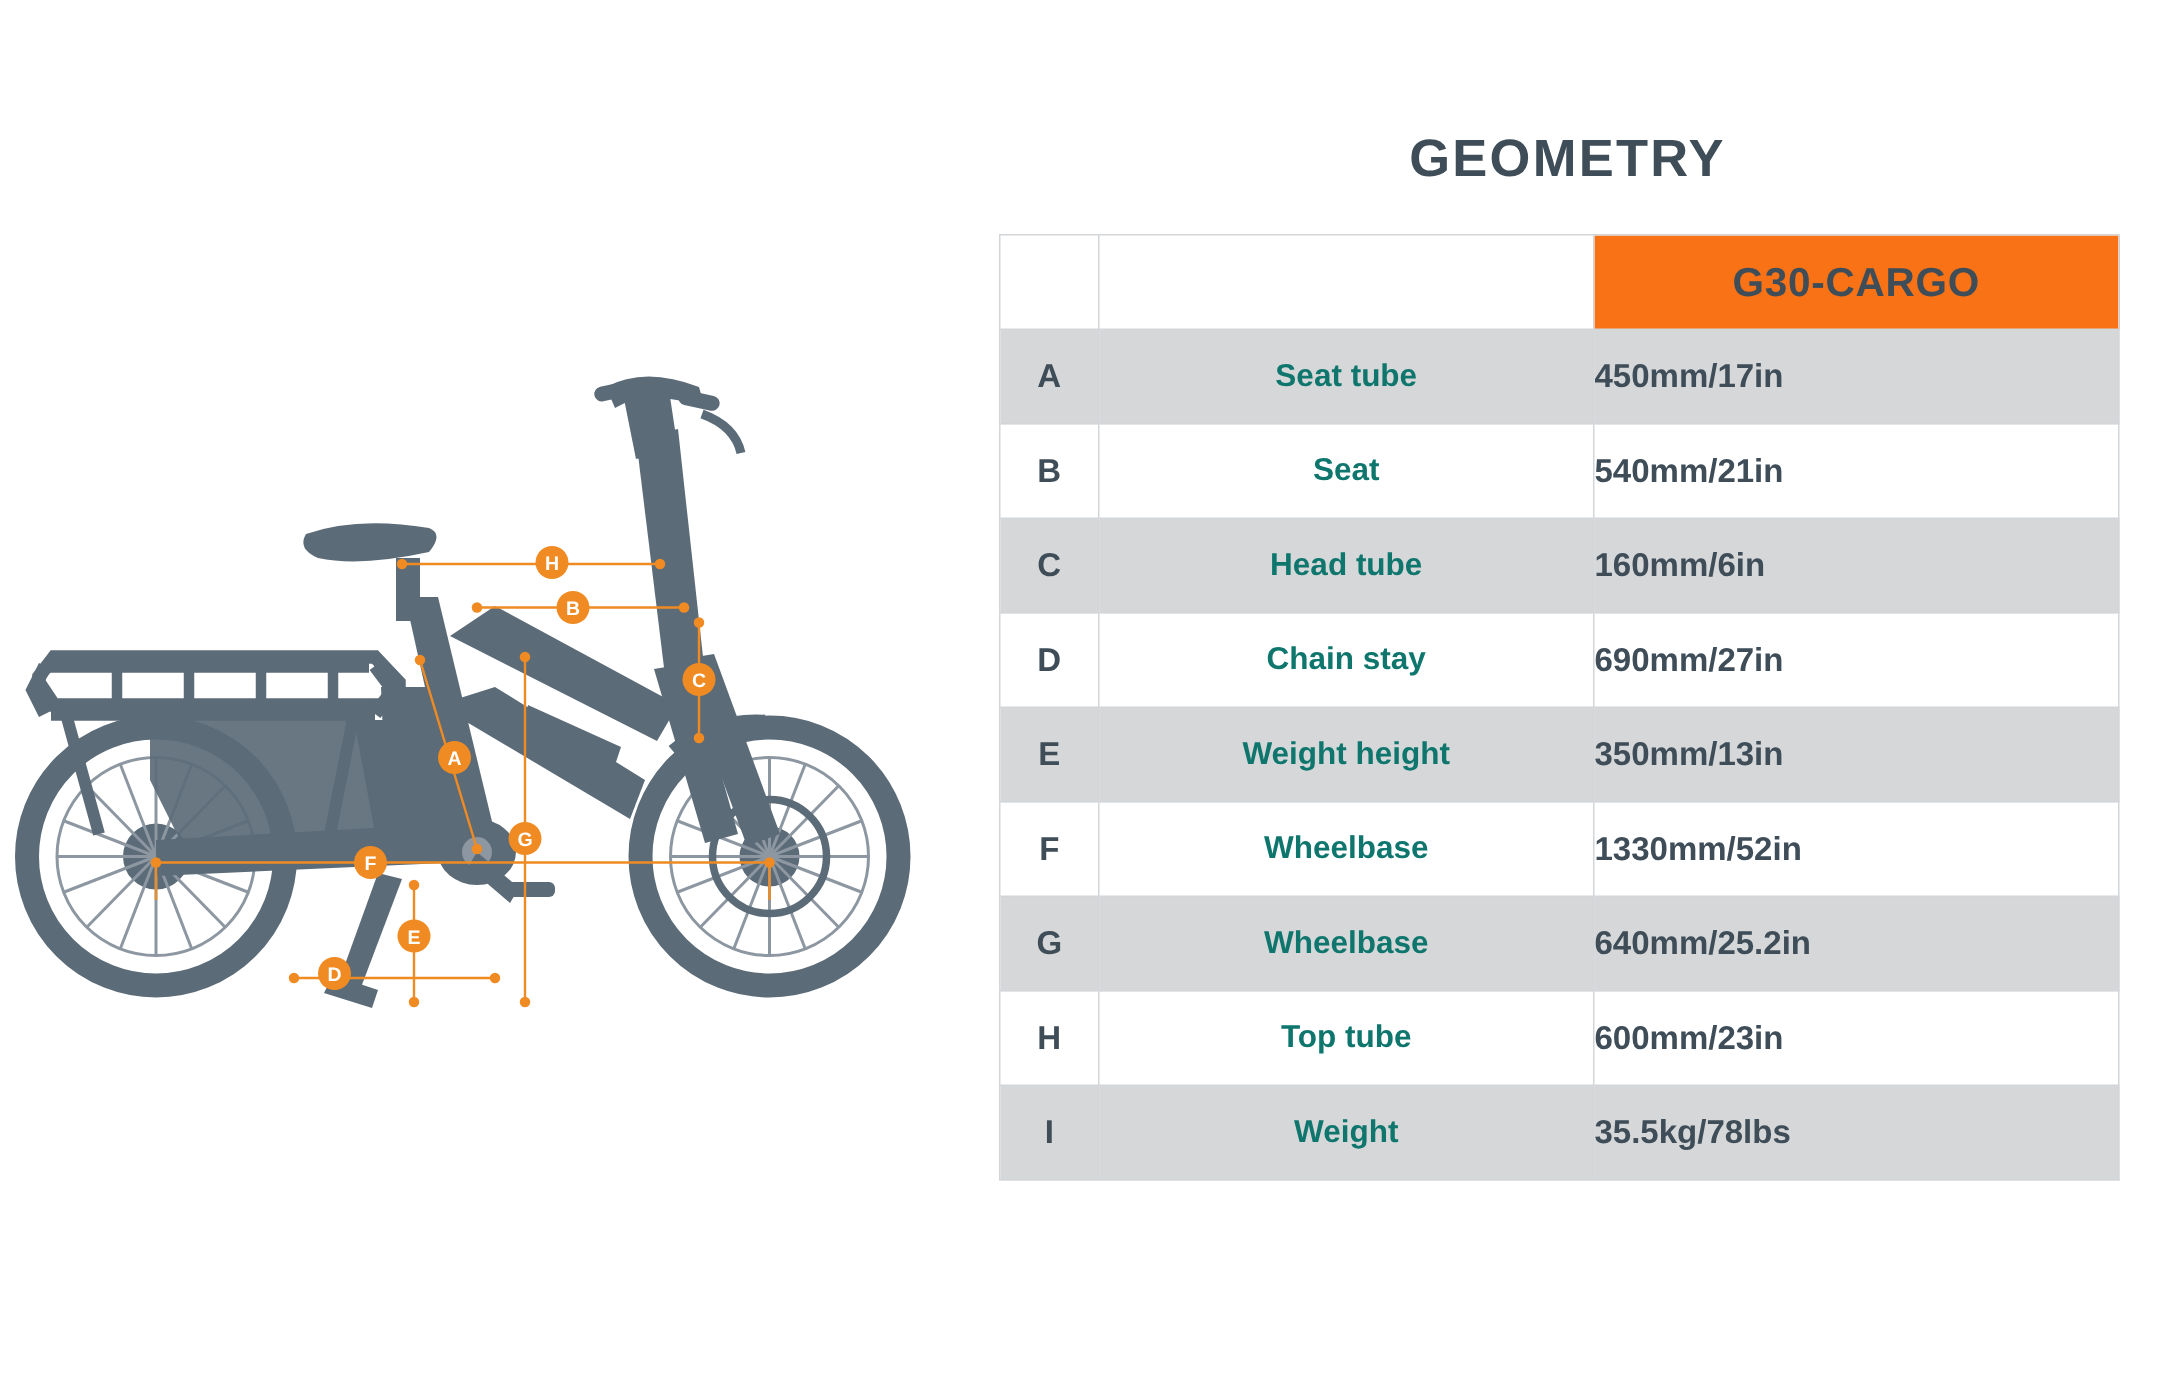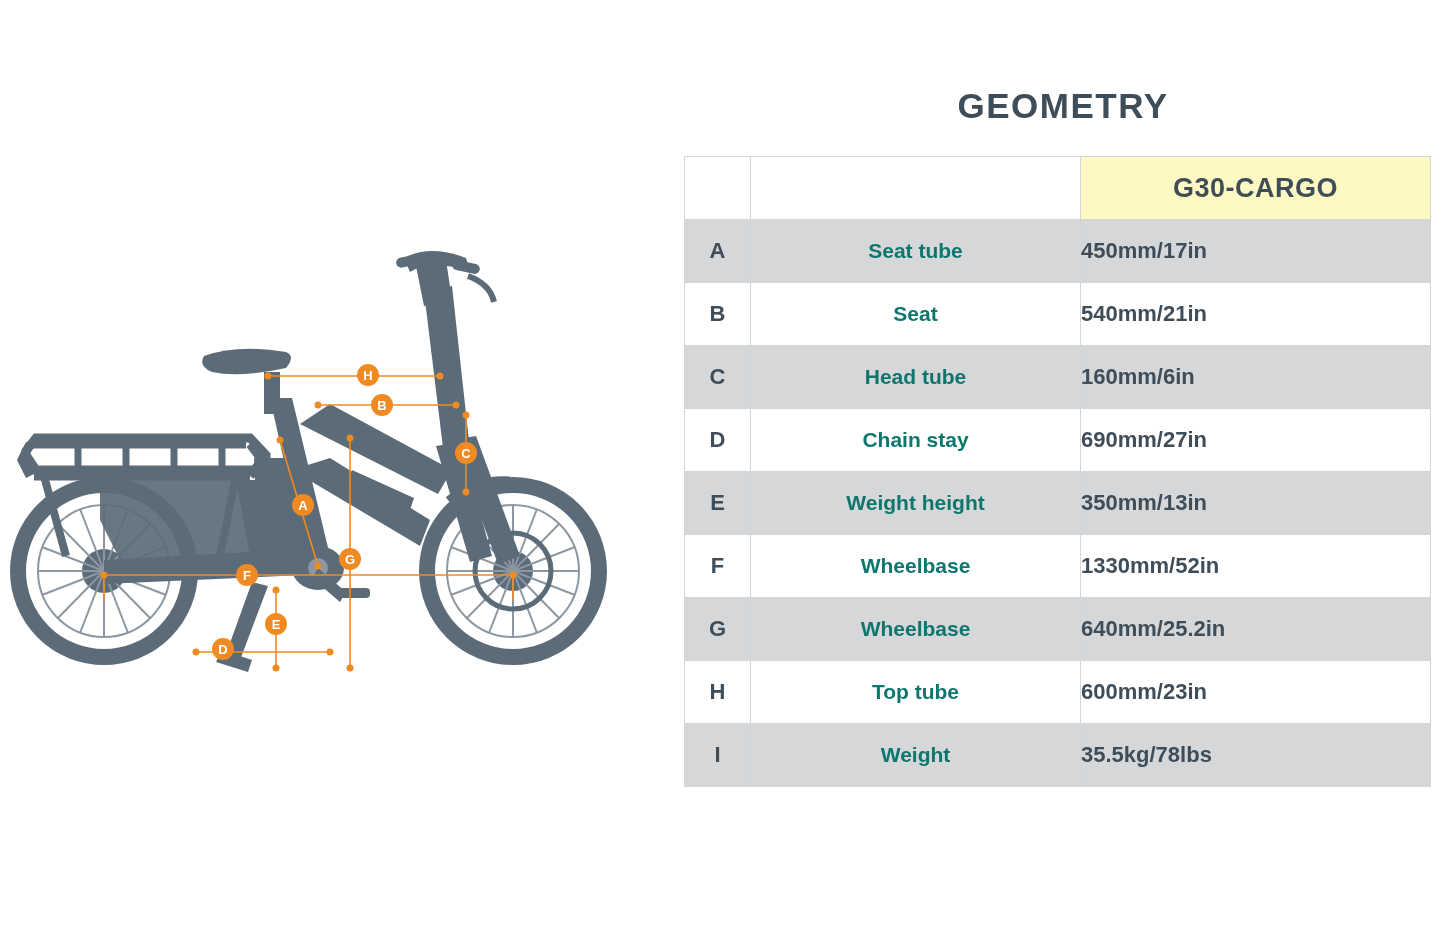--- a/index.html
+++ b/index.html
@@ -31,21 +31,21 @@
   }
   .diagram svg {
     position: absolute;
     left: 0;
     top: 0;
   }
 
   
   .geo-panel {
     position: absolute;
-    left: 684px;
+    left: 666px;
     top: 86px;
     width: 748px;
   }
   .geo-title {
     font-size: 35px;
     font-weight: bold;
     letter-spacing: 1.5px;
     color: #3f4d58;
     text-align: center;
     margin: 0 0 30px 0;
@@ -62,21 +62,21 @@
     padding: 0;
     vertical-align: middle;
   }
   .col-letter { width: 66px; }
   .col-name   { width: 330px; }
   .col-val    { width: 350px; }
 
   .hdr-blank { background: #ffffff; border-left: none; border-top: none; }
   .hdr-blank2 { background: #ffffff; border-top: none; }
   .hdr-model {
-    background: #fef9c3;
+    background: #f97316;
     text-align: center;
     font-size: 27px;
     font-weight: bold;
     color: #3f4d58;
     letter-spacing: 0.5px;
   }
   tr.shade td { background: #d5d7d9; }
   tr.plain td { background: #ffffff; }
 
   td.letter {

